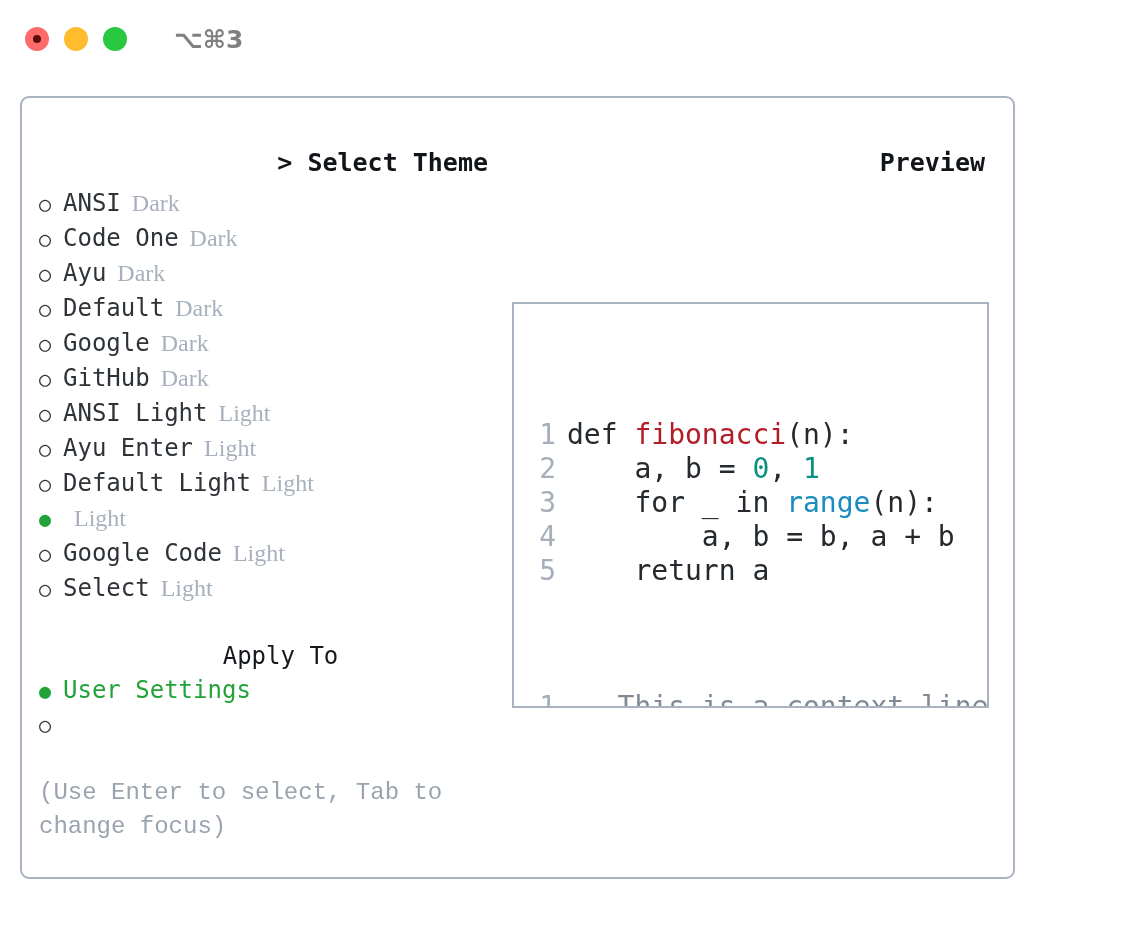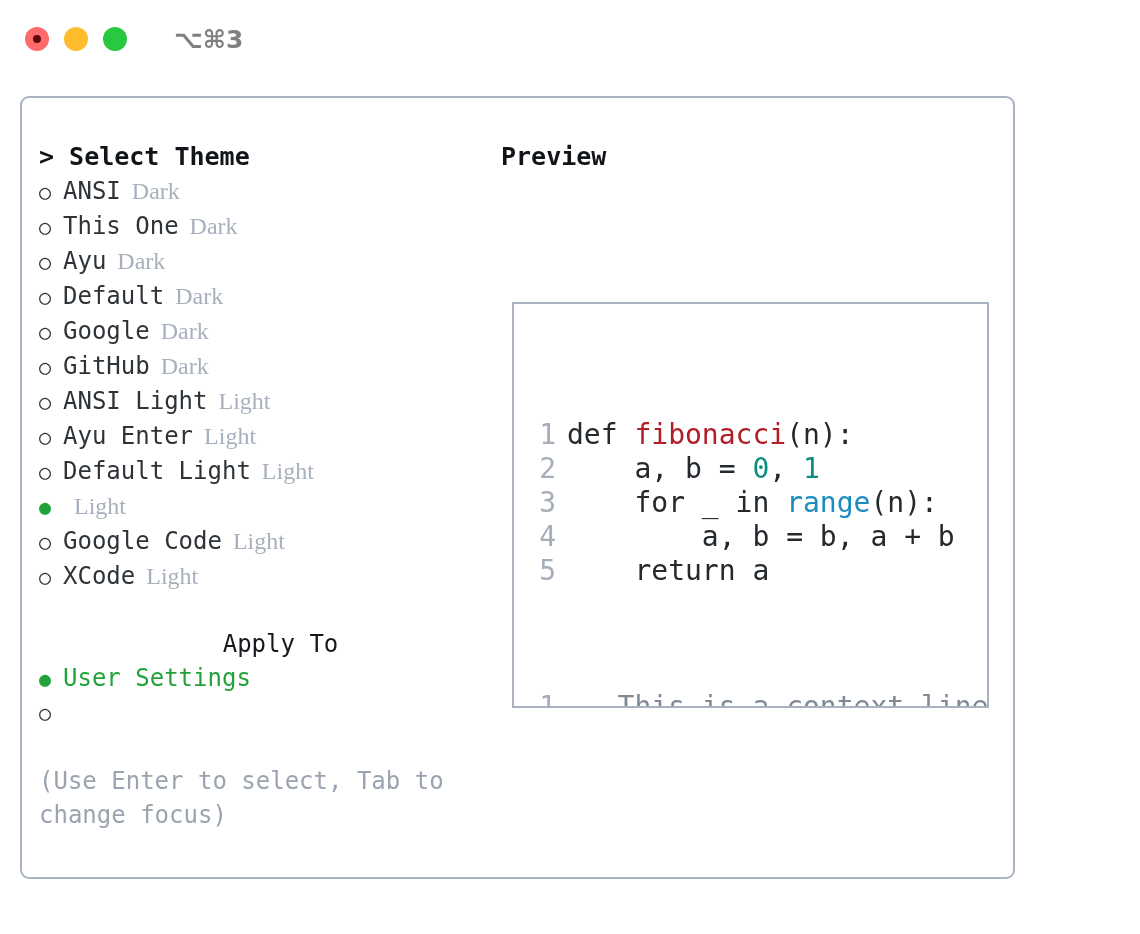--- a/index.html
+++ b/index.html
@@ -99,21 +99,22 @@
     top: 42px;
     width: 455px;
   }
 
   .panel-title {
     font-size: 25px;
     font-weight: 700;
     color: #111418;
     line-height: 34px;
     white-space: pre;
-    margin: 0;
+    margin: 6px;
+    text-align: right;
   }
 
   .opt-list { margin: 0; padding: 0; list-style: none; }
 
   .opt {
     display: flex;
     align-items: baseline;
     font-size: 24px;
     line-height: 34px;
     white-space: pre;
@@ -148,20 +149,21 @@
   }
 
   .hint {
     margin-top: 34px;
     font-size: 24px;
     line-height: 34px;
     color: #9aa3b0;
     width: 410px;
     white-space: pre-wrap;
     word-spacing: 0px;
+    font-family: Liberation Mono, monospace;
   }
 
   
   .right-col {
     position: absolute;
     left: 479px;
     top: 42px;
     width: 490px;
   }
 
@@ -216,31 +218,31 @@
     <div class="shortcut">⌥⌘3</div>
   </div>
 
   <div class="card">
     <div class="card-inner">
 
       <div class="left-col">
         <div class="panel-title">&gt; Select Theme</div>
         <ul class="opt-list" id="theme-list">
             <li class="opt"><span class="bullet">○</span><span class="opt-label">ANSI</span><span class="opt-tag">Dark</span></li>
-            <li class="opt"><span class="bullet">○</span><span class="opt-label">This One</span><span class="opt-tag">Dark</span></li>
+            <li class="opt"><span class="bullet">○</span><span class="opt-label">Code One</span><span class="opt-tag">Dark</span></li>
             <li class="opt"><span class="bullet">○</span><span class="opt-label">Ayu</span><span class="opt-tag">Dark</span></li>
             <li class="opt"><span class="bullet">○</span><span class="opt-label">Default</span><span class="opt-tag">Dark</span></li>
             <li class="opt"><span class="bullet">○</span><span class="opt-label">Google</span><span class="opt-tag">Dark</span></li>
             <li class="opt"><span class="bullet">○</span><span class="opt-label">GitHub</span><span class="opt-tag">Dark</span></li>
             <li class="opt"><span class="bullet">○</span><span class="opt-label">ANSI Light</span><span class="opt-tag">Light</span></li>
             <li class="opt"><span class="bullet">○</span><span class="opt-label">Ayu Enter</span><span class="opt-tag">Light</span></li>
             <li class="opt"><span class="bullet">○</span><span class="opt-label">Default Light</span><span class="opt-tag">Light</span></li>
             <li class="opt selected"><span class="bullet">●</span><span class="opt-tag">Light</span></li>
             <li class="opt"><span class="bullet">○</span><span class="opt-label">Google Code</span><span class="opt-tag">Light</span></li>
-            <li class="opt"><span class="bullet">○</span><span class="opt-label">XCode</span><span class="opt-tag">Light</span></li>
+            <li class="opt"><span class="bullet">○</span><span class="opt-label">Select</span><span class="opt-tag">Light</span></li>
           </ul>
 
         <div class="section-gap"></div>
 
         <div class="sub-title">Apply To</div>
         <ul class="opt-list" id="apply-list">
             <li class="opt selected"><span class="bullet">●</span><span class="opt-label">User Settings</span></li>
             <li class="opt"><span class="bullet">○</span></li>
           </ul>
 

